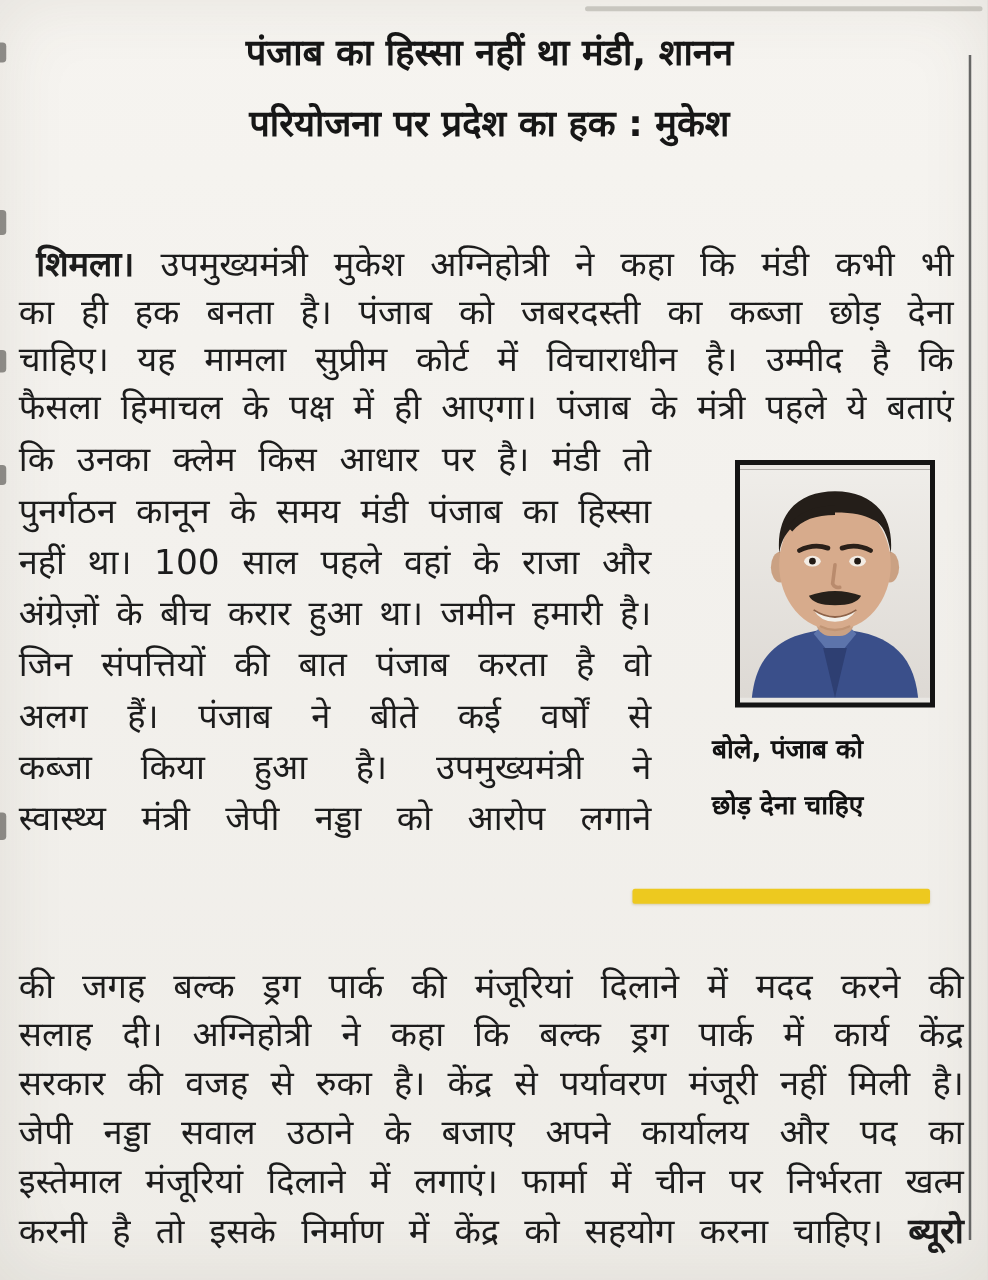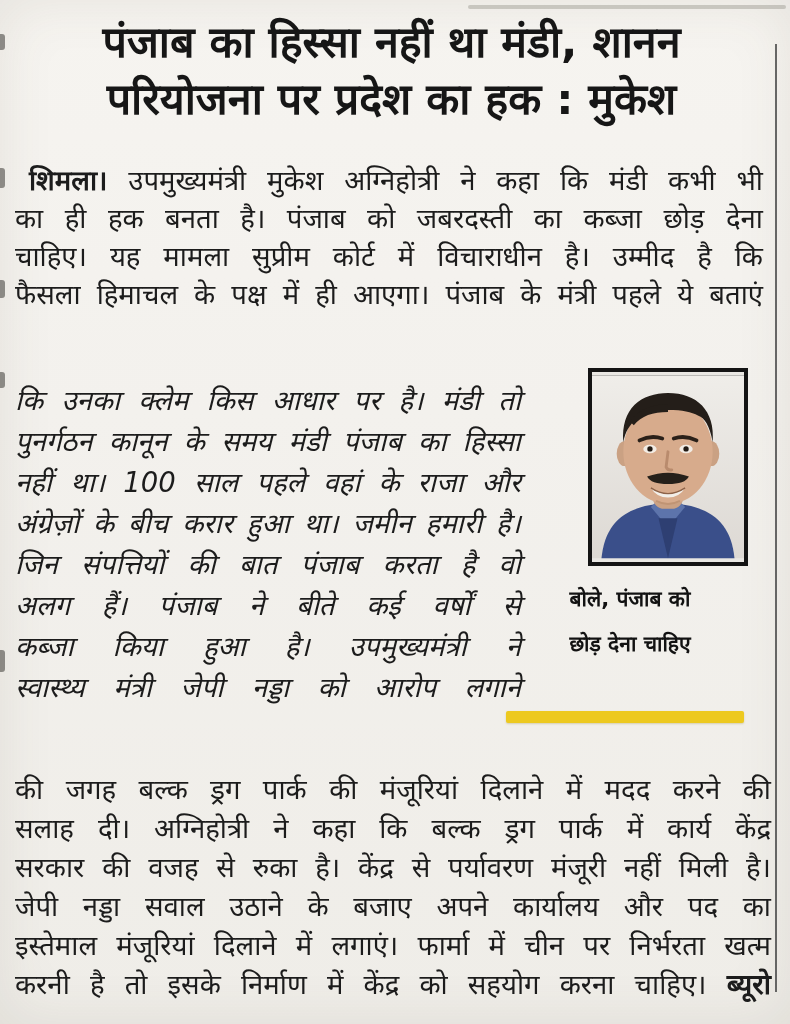--- a/index.html
+++ b/index.html
@@ -10,31 +10,31 @@
   .page{
     position:relative;width:790px;height:1024px;overflow:hidden;
     background:var(--paper);
     background-image:linear-gradient(180deg, #f6f4f0 0%, #f3f1ed 40%, #efede8 100%);
     box-shadow:inset 0 0 55px rgba(90,80,60,.10);
     font-family:"DejaVu Sans", sans-serif;
     color:var(--ink);
   }
   .headline{
     position:absolute;top:14px;left:34px;width:715px;
-    font-size:43px;line-height:57px;font-weight:bold;letter-spacing:0;
+    font-size:29px;line-height:57px;font-weight:bold;letter-spacing:0;
     text-align:center;color:#161616;
   }
   .headline .hl{display:block;white-space:nowrap;}
   .vrule{position:absolute;left:775px;top:44px;width:2px;height:948px;background:var(--rule);opacity:.85;}
   .para{position:absolute;font-size:27.5px;color:var(--ink);}
   .para .line{text-align:justify;text-align-last:justify;white-space:nowrap;}
   .para1{top:161px;left:15px;width:748px;line-height:38px;}
-  .para1 .line:first-child{padding-left:14px;}
+  .para1 .line:first-child{padding-left:14px;margin-top:32px;}
   .dateline{font-weight:bold;}
-  .narrow{top:380px;left:15px;width:506px;line-height:41px;font-style:italic;}
+  .narrow{top:348px;left:15px;width:506px;line-height:41px;}
   .para2{top:770px;left:15px;width:756px;line-height:39px;}
   .bureau{font-weight:bold;font-size:28px;}
   .photo{
     position:absolute;left:588px;top:368px;width:160px;height:198px;
     border:4px solid var(--photo-border);background:#e9e7e3;
   }
   .photo svg{display:block;width:100%;height:100%;}
   .quote{
     position:absolute;left:490px;top:577px;width:280px;
     font-size:21px;line-height:45px;font-weight:bold;text-align:center;color:#121212;

